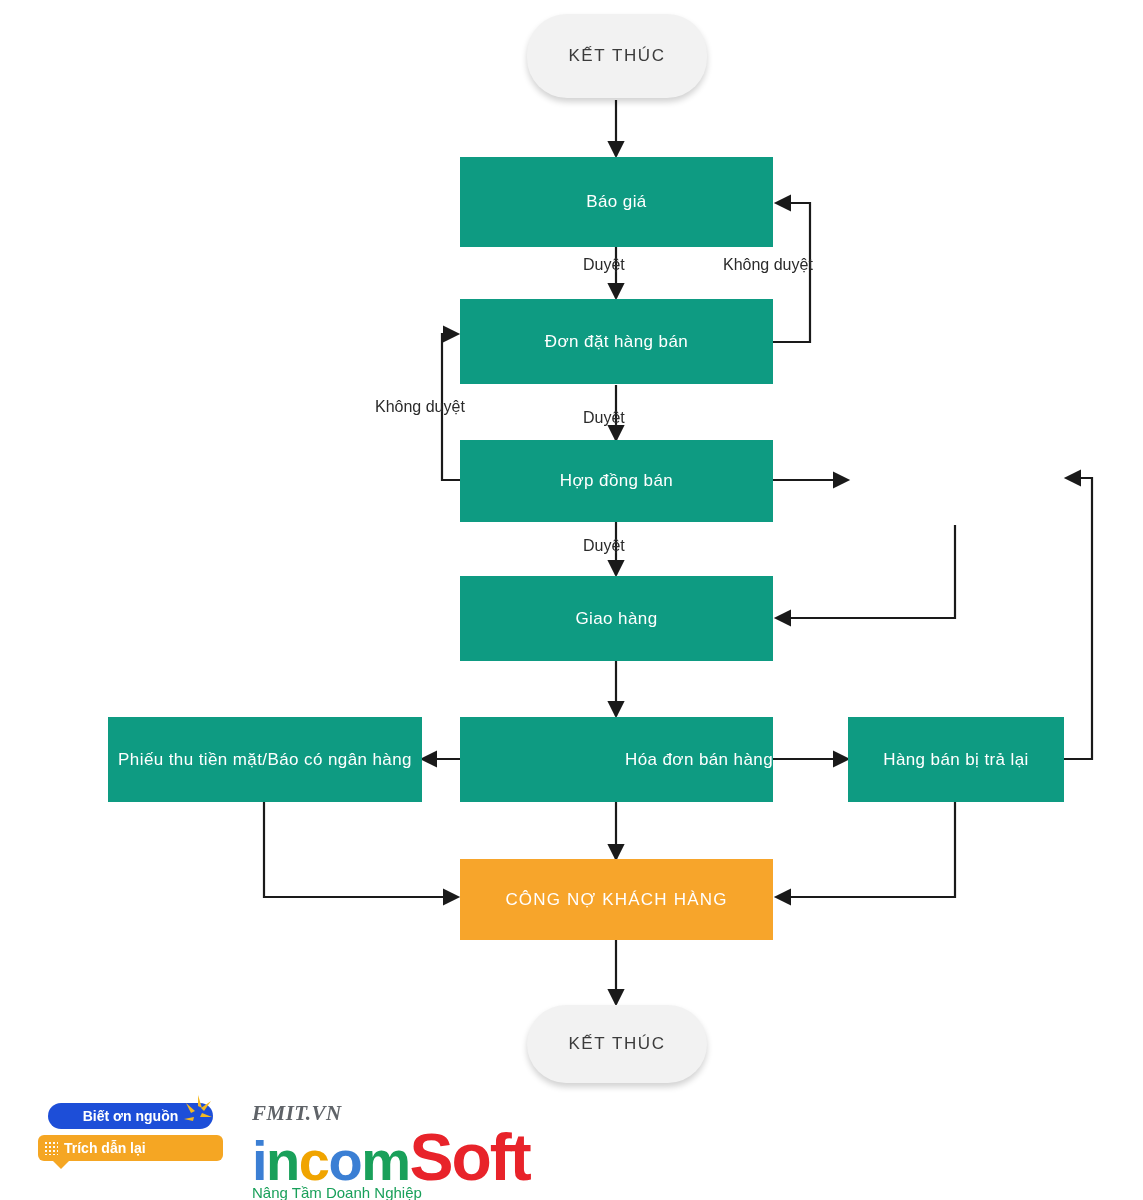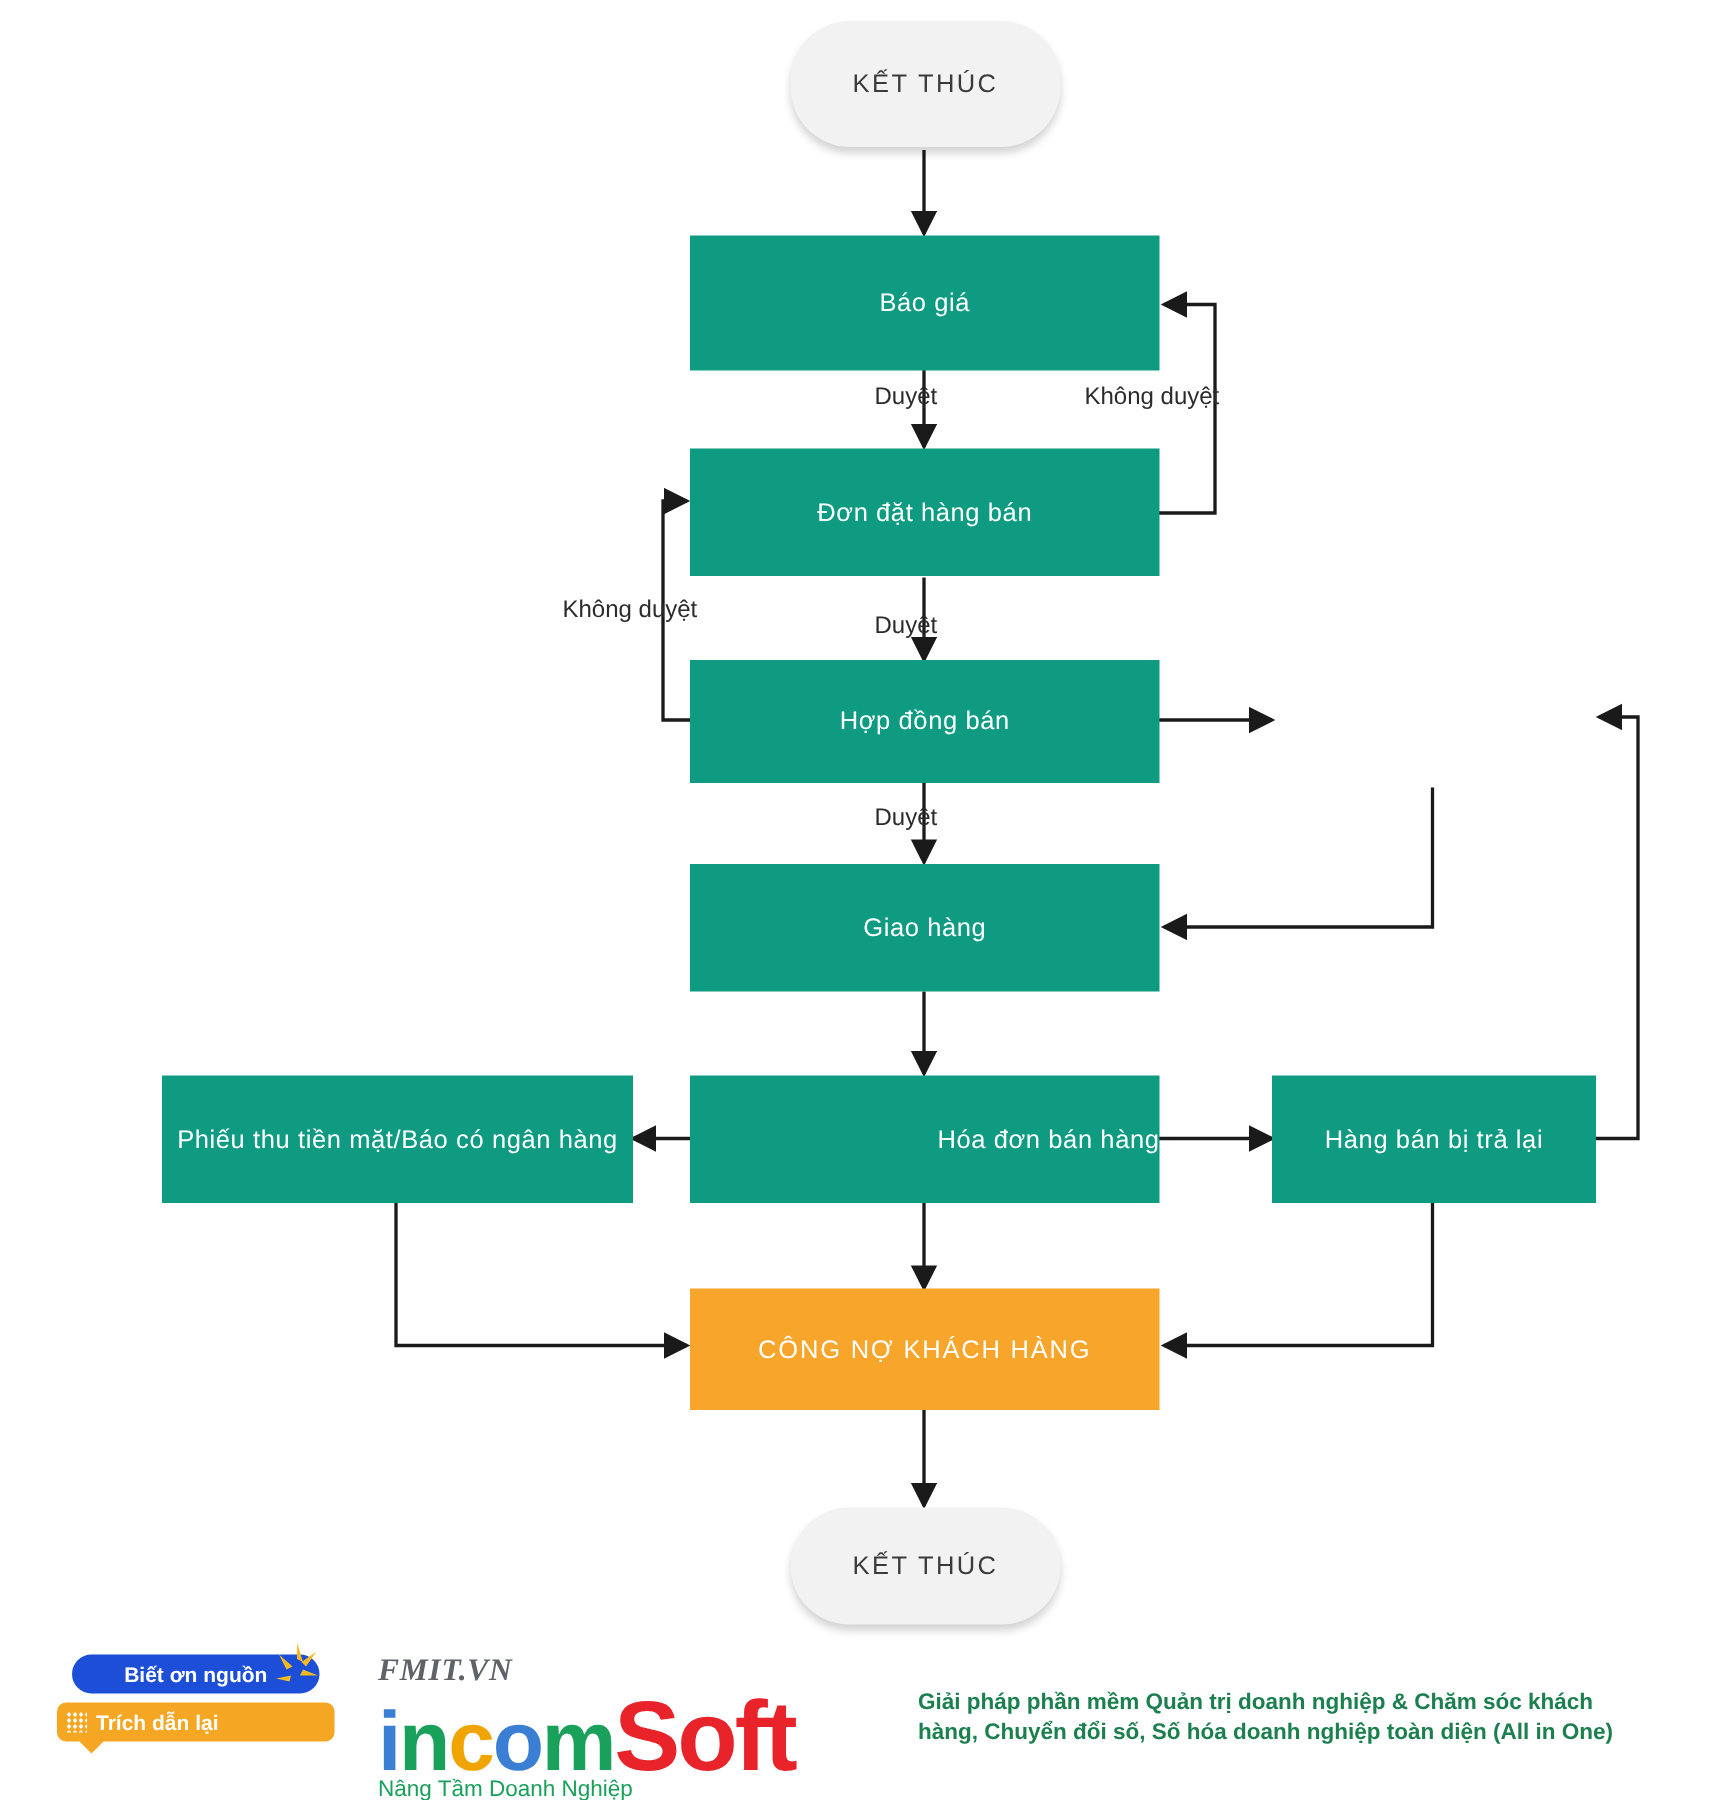--- a/index.html
+++ b/index.html
@@ -287,17 +287,13 @@
   </svg>
 
   <div class="brand">
     <div class="brand-top">FMIT.VN</div>
     <div class="brand-main">
       <span class="c1">i</span><span class="c2">n</span><span class="c3">c</span><span class="c4">o</span><span class="c5">m</span><span class="soft">Soft</span>
     </div>
     <div class="brand-sub">Nâng Tầm Doanh Nghiệp</div>
   </div>
 
-  <div class="tagline">
-    <div>Giải pháp phần mềm Quản trị doanh nghiệp &amp; Chăm sóc khách</div>
-    <div>hàng, Chuyển đổi số, Số hóa doanh nghiệp toàn diện (All in One)</div>
-  </div>
 </div>
 
 </body></html>

